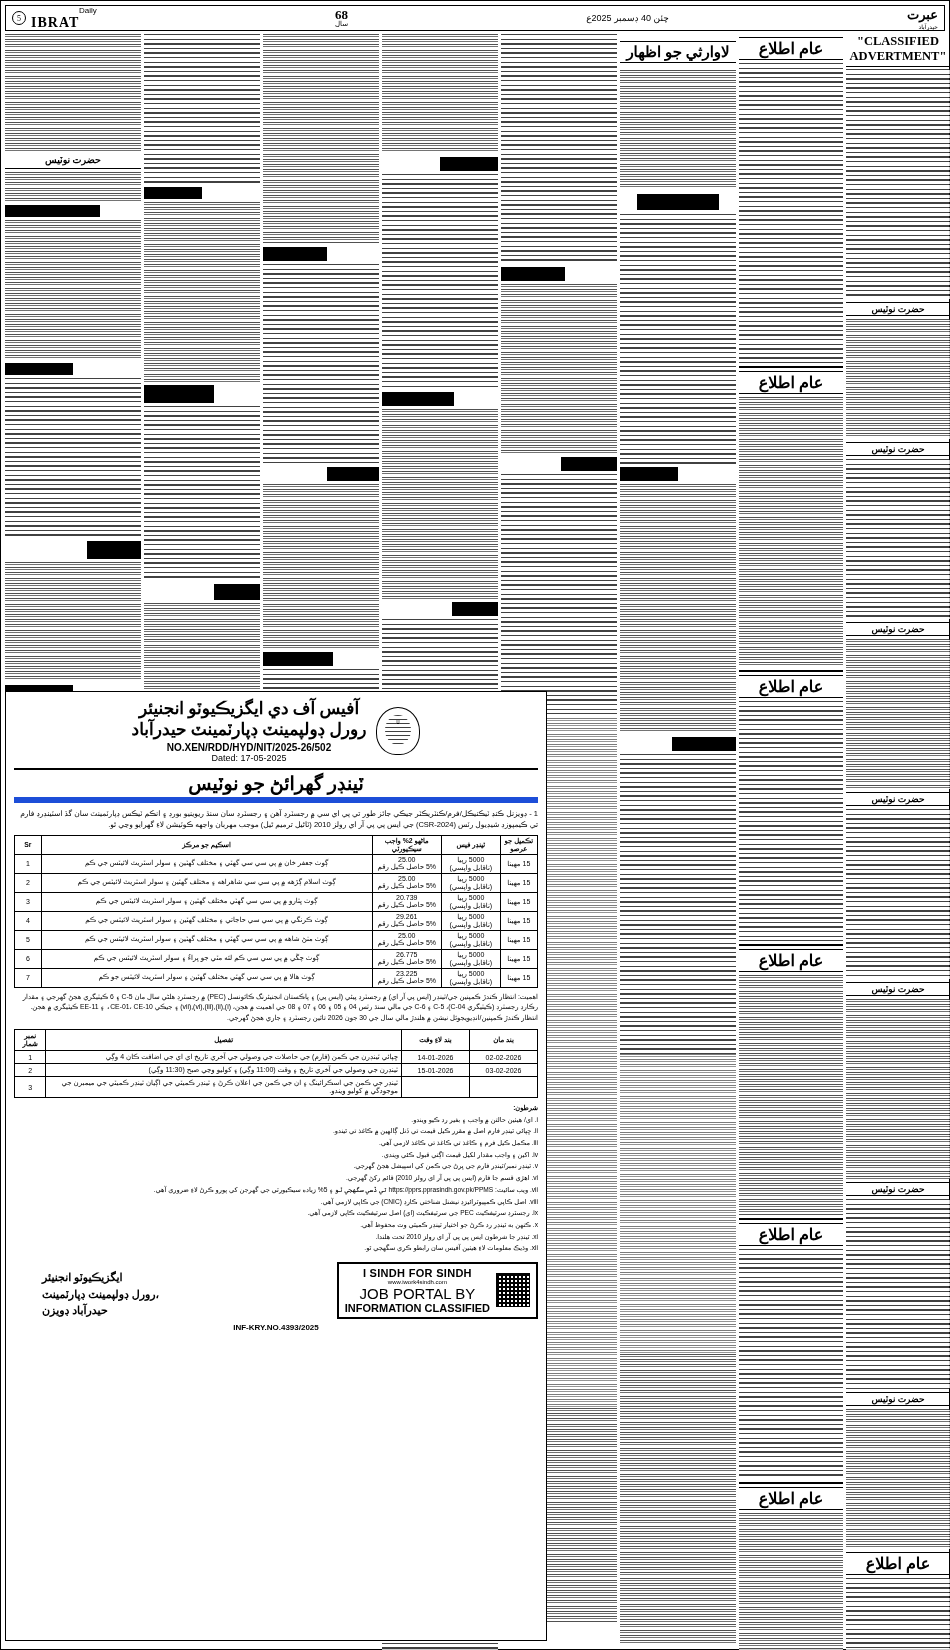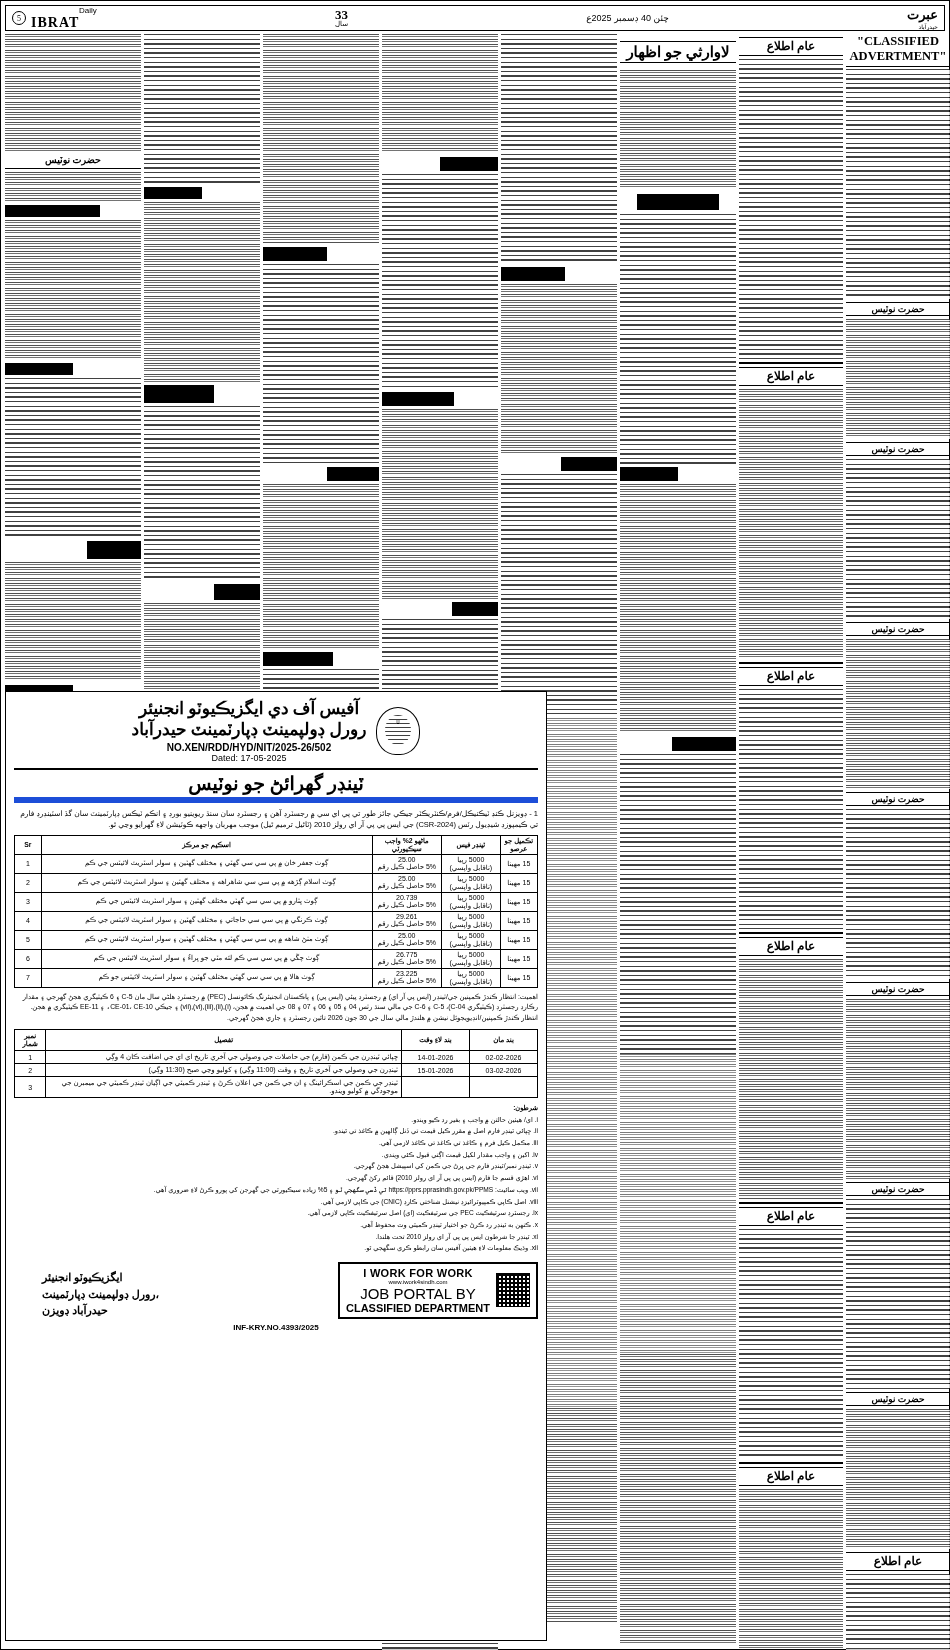--- a/index.html
+++ b/index.html
@@ -88,21 +88,21 @@
     padding:1px 0; margin:7px 0;
   }
   .hdr-sm { text-align:center; font-weight:bold; font-size:9.5px; margin:2px 0; }
 
   
   .classified-title {
     text-align:center; font-weight:bold; font-size:12.5px;
     font-family:"Liberation Serif",serif;
     border-bottom:1px solid #000; padding-bottom:2px; margin-bottom:2px;
   }
-  .amal { text-align:center;font-weight:bold;font-size:12px;border-top:1px solid #000;border-bottom:1px solid #000;padding:1px 0;margin:3px 0;}
+  .amal { text-align:center;font-weight:bold;font-size:16px;border-top:1px solid #000;border-bottom:1px solid #000;padding:1px 0;margin:3px 0;}
   .hazrat { text-align:center;font-weight:bold;font-size:9px;border-top:1px solid #000;border-bottom:1px solid #000;padding:1px 0;margin:3px 0;}
 
   
   .tender {
     position:absolute;
     left: 4px; top: 690px;
     width: 542px; height: 950px;
     border:1px solid #000;
     background:#fff;
     padding:6px 8px;
@@ -176,21 +176,21 @@
 
   <div class="masthead">
     <div class="mast-left">
       <div class="mast-circle">5</div>
       <div>
         <div class="mast-daily">Daily</div>
         <div class="mast-ibrat">IBRAT</div>
       </div>
     </div>
     <div class="mast-center">
-      <div class="mast-68">33</div>
+      <div class="mast-68">68</div>
       <div class="mast-saal">سال</div>
     </div>
     <div class="mast-date">چئن 40 ڊسمبر 2025ع</div>
     <div class="mast-right">
       <div class="mast-logo-ur">عبرت</div>
       <div class="mast-logo-sub">حيدرآباد</div>
     </div>
   </div>
 
   <div class="grid">
@@ -459,24 +459,24 @@
 
     <div class="tender-foot">
       <div class="sign">
         <div>ايگزيڪيوٽو انجنيئر</div>
         <div>رورل ڊولپمينٽ ڊپارٽمينٽ،</div>
         <div>حيدرآباد ڊويزن</div>
       </div>
       <div class="iwork">
         <div style="display:flex;align-items:center;gap:6px;justify-content:center">
           <div style="text-align:center">
-            <div class="iwork-1">I WORK FOR WORK</div>
+            <div class="iwork-1">I SINDH FOR SINDH</div>
             <div class="iwork-url">www.iwork4sindh.com</div>
             <div class="iwork-2">JOB PORTAL BY</div>
-            <div class="iwork-3">CLASSIFIED DEPARTMENT</div>
+            <div class="iwork-3">INFORMATION CLASSIFIED</div>
           </div>
           <div class="qr"></div>
         </div>
       </div>
     </div>
     <div class="inf">INF-KRY.NO.4393/2025</div>
   </div>
 
 </div>
 

